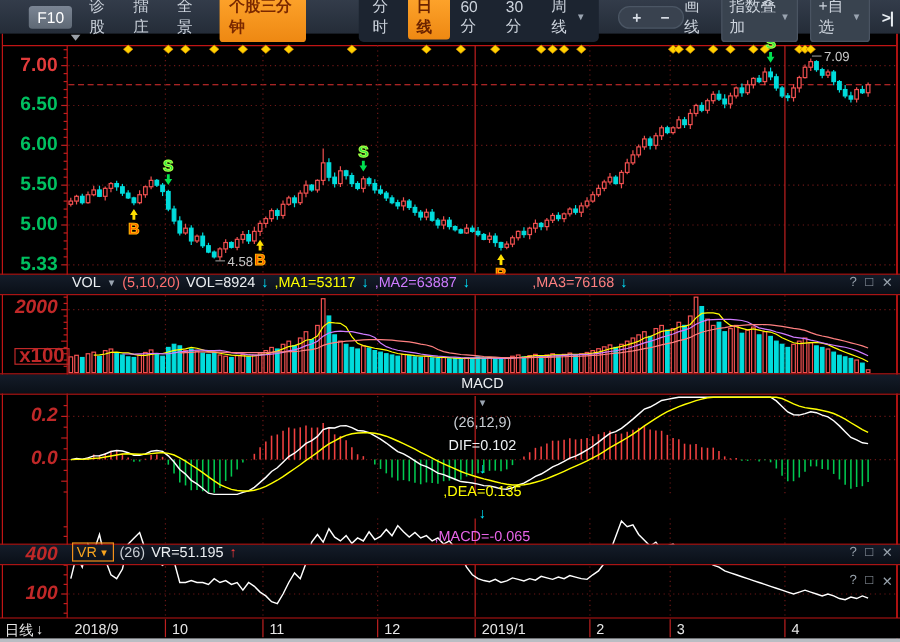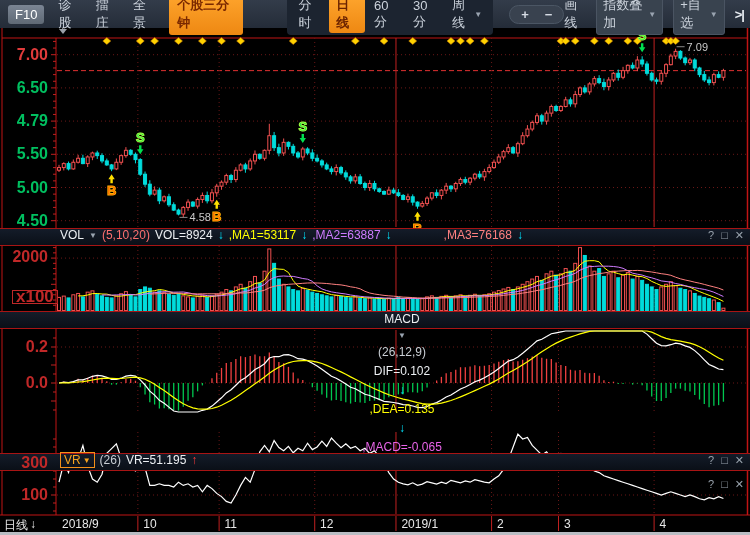--- a/index.html
+++ b/index.html
@@ -1,21 +1,21 @@
 <!DOCTYPE html>
 <html><head>
 <meta charset="utf-8">
 <style>
   html,body{margin:0;padding:0;background:#000;width:750px;height:535px;overflow:hidden;
     font-family:"Liberation Sans","DejaVu Sans",sans-serif;}
   #app{position:relative;width:750px;height:535px;background:#000;}
   
   #toolbar{position:absolute;top:0;left:0;width:750px;height:28px;z-index:5;
     background:linear-gradient(#333c4a,#242c38);display:flex;align-items:center;font-size:13px;color:#ccd3dc;}
-  .tb-btn-gray{margin-left:8px;padding:2px 7px;background:linear-gradient(#7b8594,#5f6975);
+  .tb-btn-gray{margin-left:24px;padding:2px 7px;background:linear-gradient(#7b8594,#5f6975);
     border-radius:3px;color:#fff;cursor:pointer;}
   .tb-link{margin-left:14px;cursor:pointer;}
   .tb-btn-orange{margin-left:13px;padding:3px 8px;background:linear-gradient(#ffa62e,#ee8812);
     border-radius:3px;color:#7a2800;font-weight:bold;cursor:pointer;}
   .tabgroup{margin-left:44px;background:#1c2430;border-radius:4px;padding:2px 4px;
     display:flex;align-items:center;gap:2px;}
   .tab{padding:1px 7px;cursor:pointer;color:#ccd3dc;display:flex;align-items:center;gap:2px;}
   .tab.sel{background:linear-gradient(#ffa62e,#ee8812);color:#6b2300;border-radius:3px;font-weight:bold;}
   .caret{font-size:8px;color:#9aa4b0;}
   .zoompill{margin-left:16px;background:#39424f;border:1px solid #4b5664;border-radius:10px;
@@ -32,21 +32,21 @@
   #vol-head{top:228px;} #macd-head{top:311px;flex-direction:column;} #vr-head{top:413px;margin-top:40px;}
   .c-red{color:#ff7070;} .c-gray{color:#c9ced4;} .c-yel{color:#ffff00;text-align:right;} .c-vio{color:#cf7cff;}
   .c-sal{color:#ff8080;margin-left:47px;} .c-cyan{color:#00e5ff;font-weight:bold;} .c-upred{color:#ff3c3c;font-weight:bold;}
   .c-mag{color:#e864e8;} .c-white{color:#eceff2;}
   .vrbox{border:1px solid #f39019;color:#f7a41e;padding:0 3px;display:flex;align-items:center;gap:2px;}
   .vrbox .caret{color:#f7a41e;}
   .wicons{margin-left:auto;display:flex;gap:7px;color:#98a2ac;font-size:11px;}
   .wicons span{cursor:pointer;}
   
   .lbl{position:absolute;left:0;width:48px;text-align:right;font-weight:bold;font-size:16px;z-index:3;line-height:14px;}
-  .lred{color:#e13b3b;} .lgreen{color:#00c060;} .ldim{color:#c02828;}
+  .lred{color:#e13b3b;} .lgreen{color:#00c060;} .ldim{color:#c02828;font-style:italic;}
   #x100{position:absolute;left:12px;top:290px;border:1px solid #c02828;color:#c02828;
     font-weight:bold;font-size:17px;padding:0 3px;z-index:3;line-height:12px;}
   #mode-label{position:absolute;left:4px;top:517px;z-index:3;color:#e8e8e8;font-size:12px;display:flex;gap:2px;}
   #chart{position:absolute;left:0;top:0;z-index:1;}
 </style>
 </head>
 <body>
 
 <div id="app">
 
@@ -82,24 +82,24 @@
       <span class="tb-btn-dark">
         <span>+自选</span>
         <span class="caret">▼</span>
       </span>
       <span class="collapse">&gt;|</span>
     </div>
   </div>
 
   <span class="lbl lred" style="top:48px">7.00</span>
   <span class="lbl lgreen" style="top:81px">6.50</span>
-  <span class="lbl lgreen" style="top:114px">4.79</span>
+  <span class="lbl lgreen" style="top:114px">6.00</span>
   <span class="lbl lgreen" style="top:147px">5.50</span>
   <span class="lbl lgreen" style="top:181px">5.00</span>
-  <span class="lbl lgreen" style="top:214px">4.50</span>
+  <span class="lbl lgreen" style="top:214px">5.33</span>
 
   <div id="vol-head" class="phead">
     <span class="c-white">VOL</span>
     <span class="caret">▼</span>
     <span class="c-red">(5,10,20)</span>
     <span class="c-white">VOL=8924</span>
     <span class="c-cyan">↓</span>
     <span class="c-yel">,MA1=53117</span>
     <span class="c-cyan">↓</span>
     <span class="c-vio">,MA2=63887</span>
@@ -141,21 +141,21 @@
     </span>
     <span class="c-gray">(26)</span>
     <span class="c-white">VR=51.195</span>
     <span class="c-upred">↑</span>
     <span class="wicons">
       <span>?</span>
       <span>□</span>
       <span>✕</span>
     </span>
   </div>
-  <span class="lbl ldim" style="top:456px">300</span>
+  <span class="lbl ldim" style="top:456px">400</span>
   <span class="lbl ldim" style="top:488px">100</span>
 
   <div id="mode-label">
     <span>日线</span>
     <span>↓</span>
   </div>
 
   <svg id="chart" width="750" height="535" viewBox="0 0 750 535">
       <line x1="2" y1="28" x2="2" y2="532" stroke="#c01414" stroke-width="1"></line>
       <line x1="747.5" y1="28" x2="747.5" y2="532" stroke="#c01414" stroke-width="1.5"></line>

